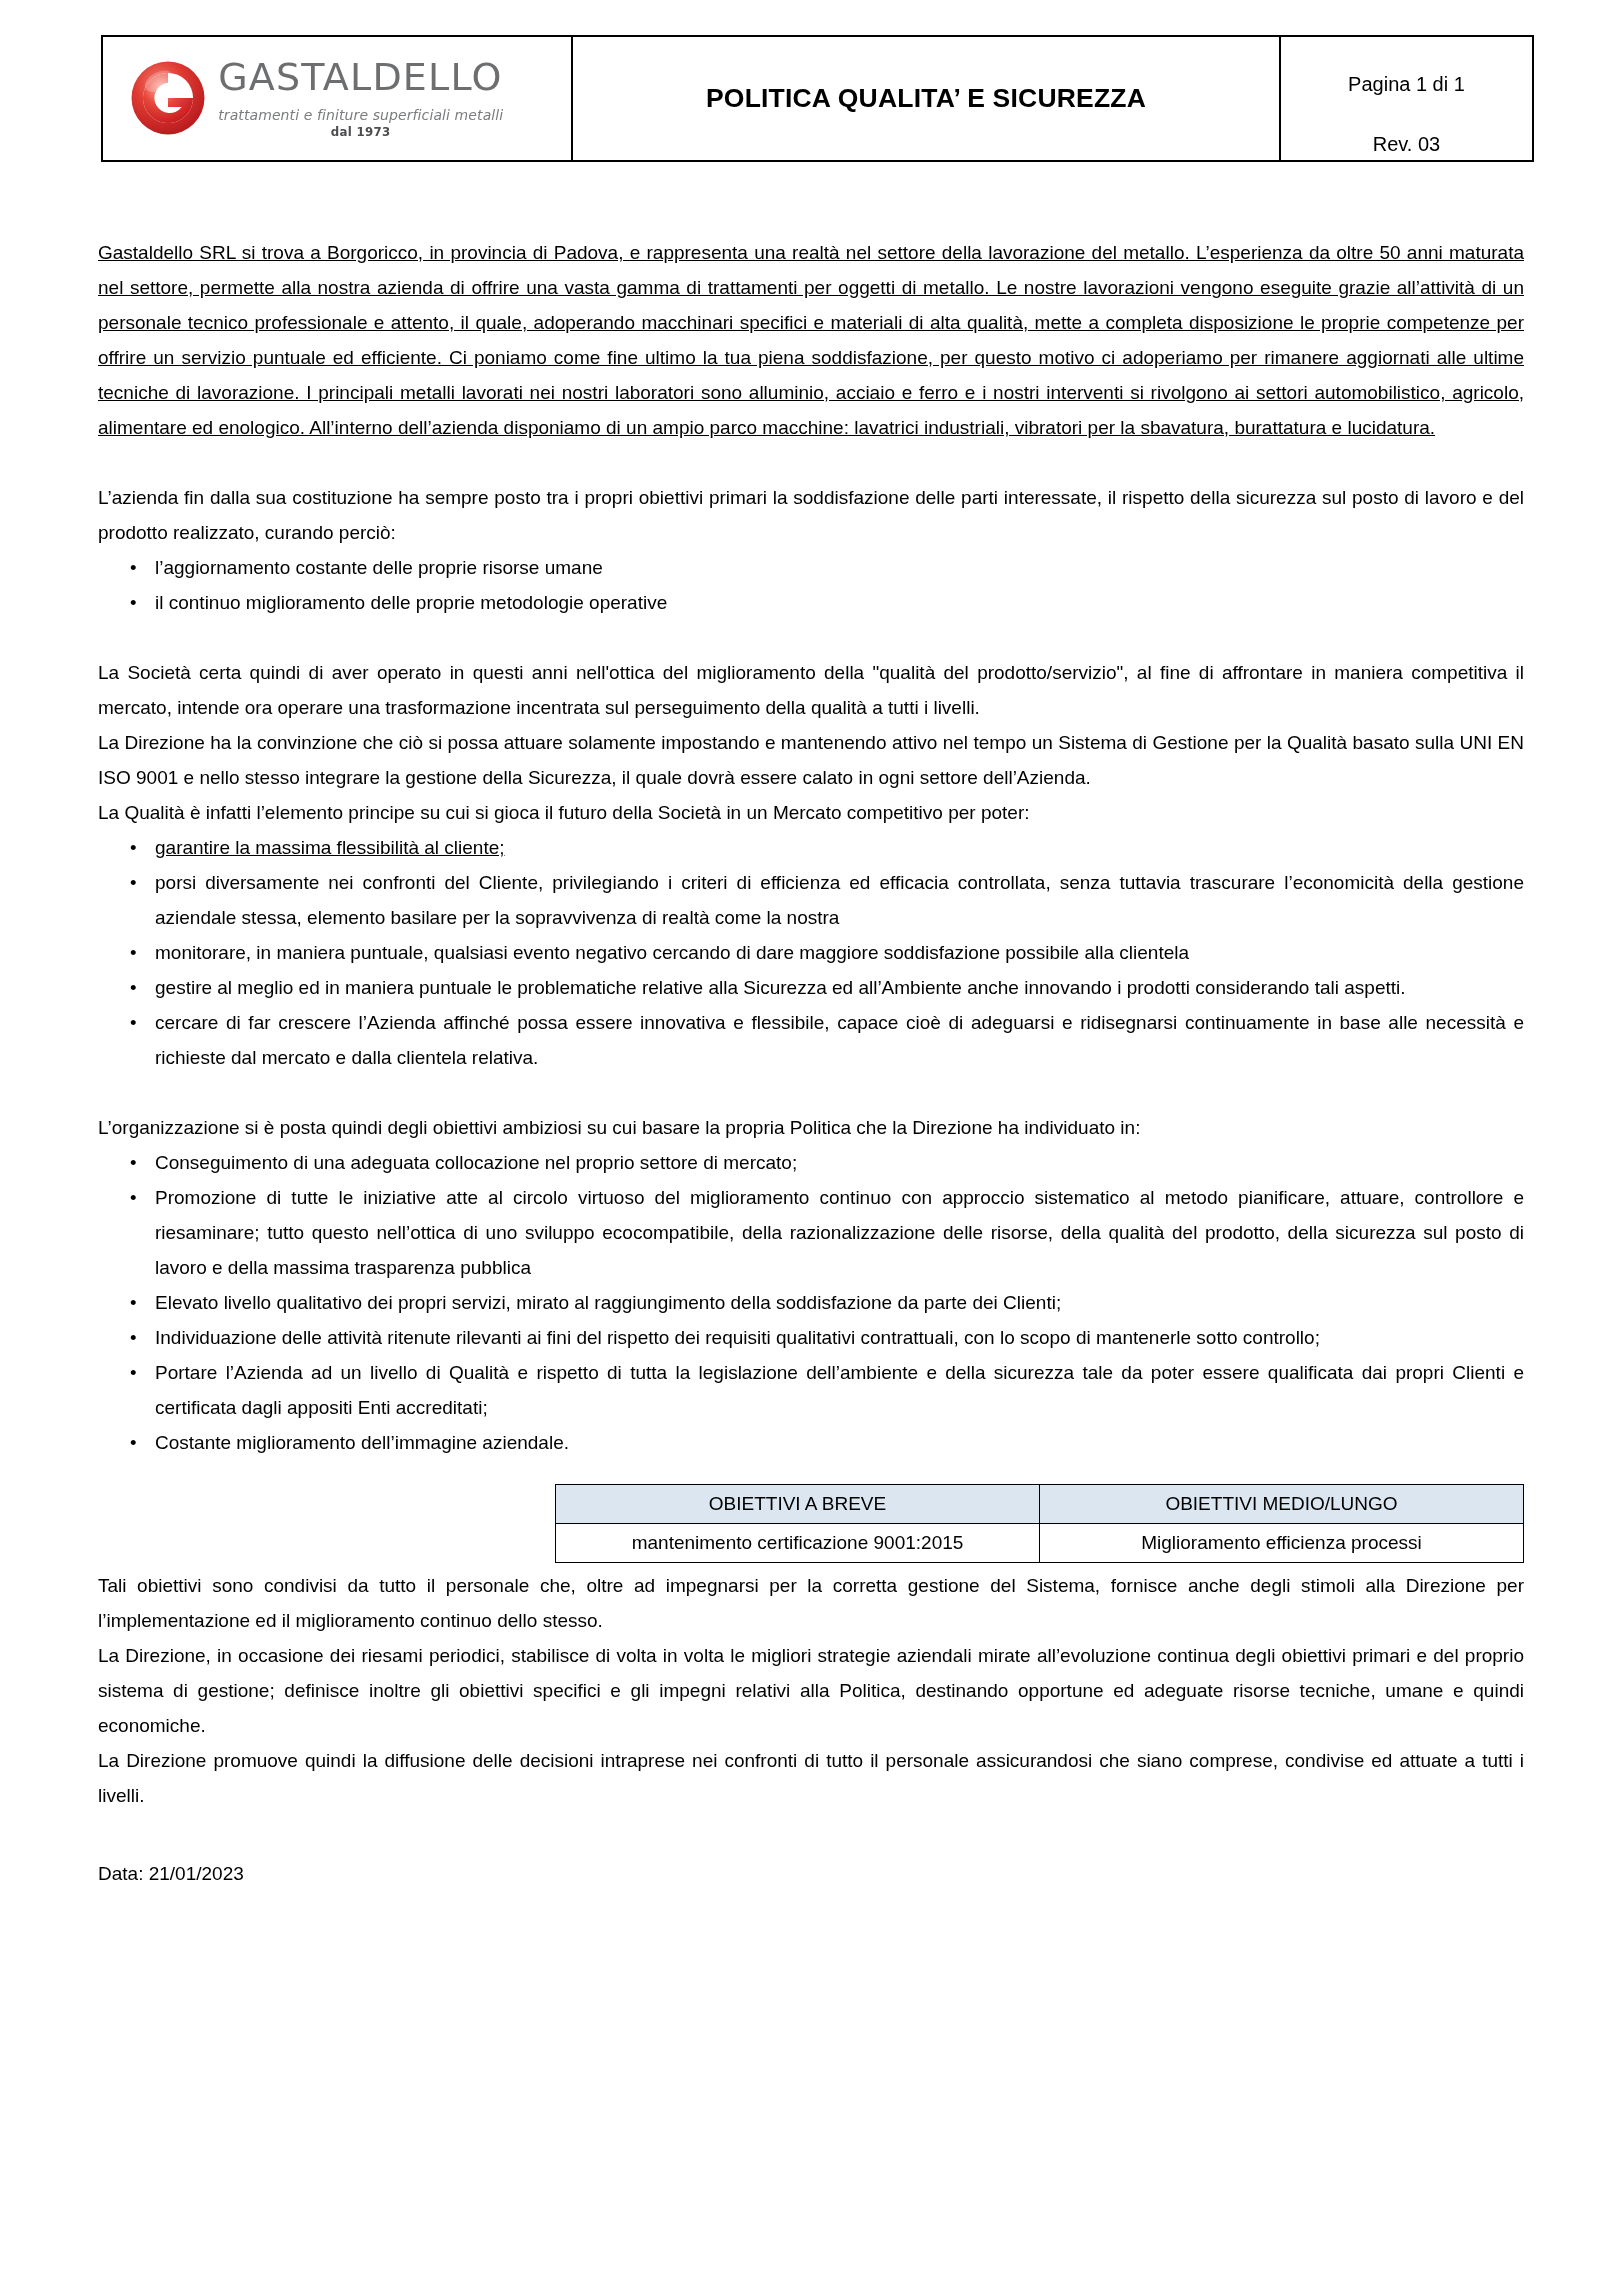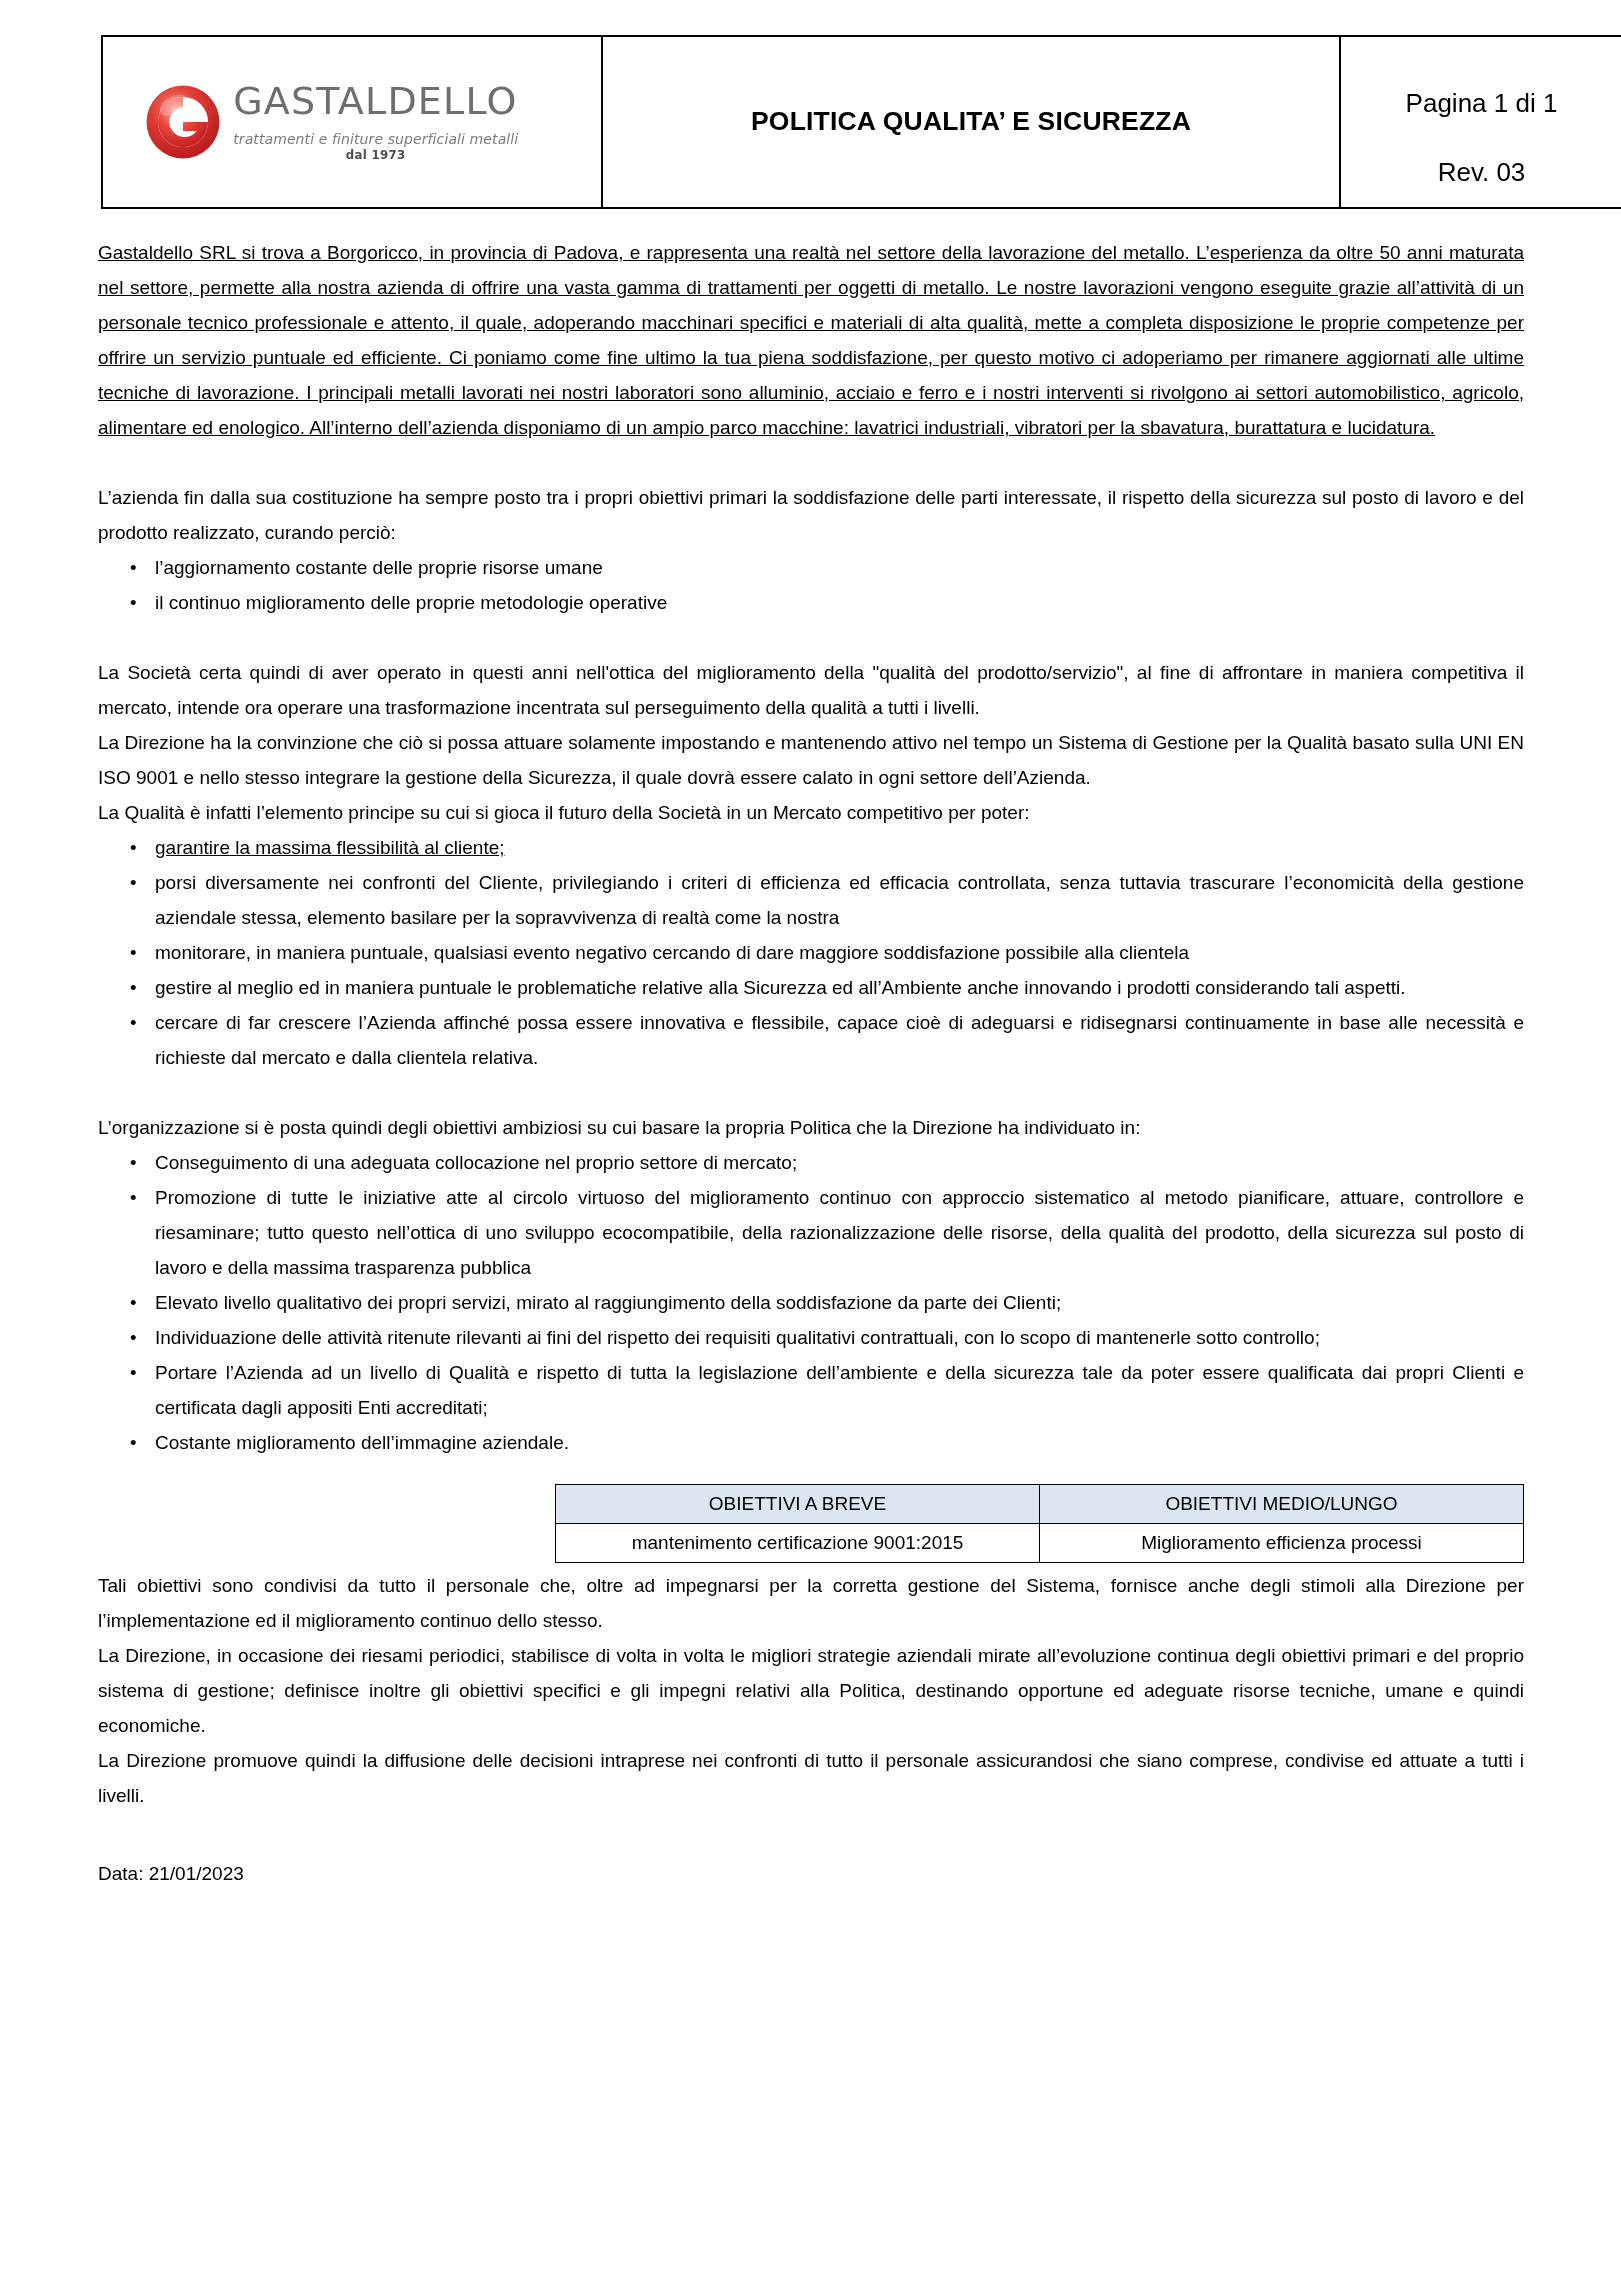--- a/index.html
+++ b/index.html
@@ -29,21 +29,21 @@
   .header-table {
     position: absolute;
     left: 101px;
     top: 35px;
     width: 1418px;
     border-collapse: collapse;
     table-layout: fixed;
   }
   .header-table td {
     border: 2.5px solid #000000;
-    padding: 16px;
+    padding: 1px;
     vertical-align: middle;
   }
   .hdr-logo-cell { width: 466px; height: 115px; }
   .hdr-title-cell { width: 704px; text-align: center; }
   .hdr-page-cell { width: 249px; text-align: center; }
 
   .logo-wrap {
     display: flex;
     align-items: center;
     padding-left: 25.5px;
@@ -90,21 +90,21 @@
   }
 
   .hdr-title {
     font-family: "Liberation Sans", sans-serif;
     font-weight: bold;
     font-size: 26.5px;
     letter-spacing: 0.2px;
   }
   .hdr-page-line {
     font-family: "Liberation Sans", sans-serif;
-    font-size: 26px;
+    font-size: 20px;
     line-height: 1.42;
     margin-top: 32px;
   }
 
   
   .content {
     position: absolute;
     left: 98px;
     top: 235px;
     width: 1426px;

